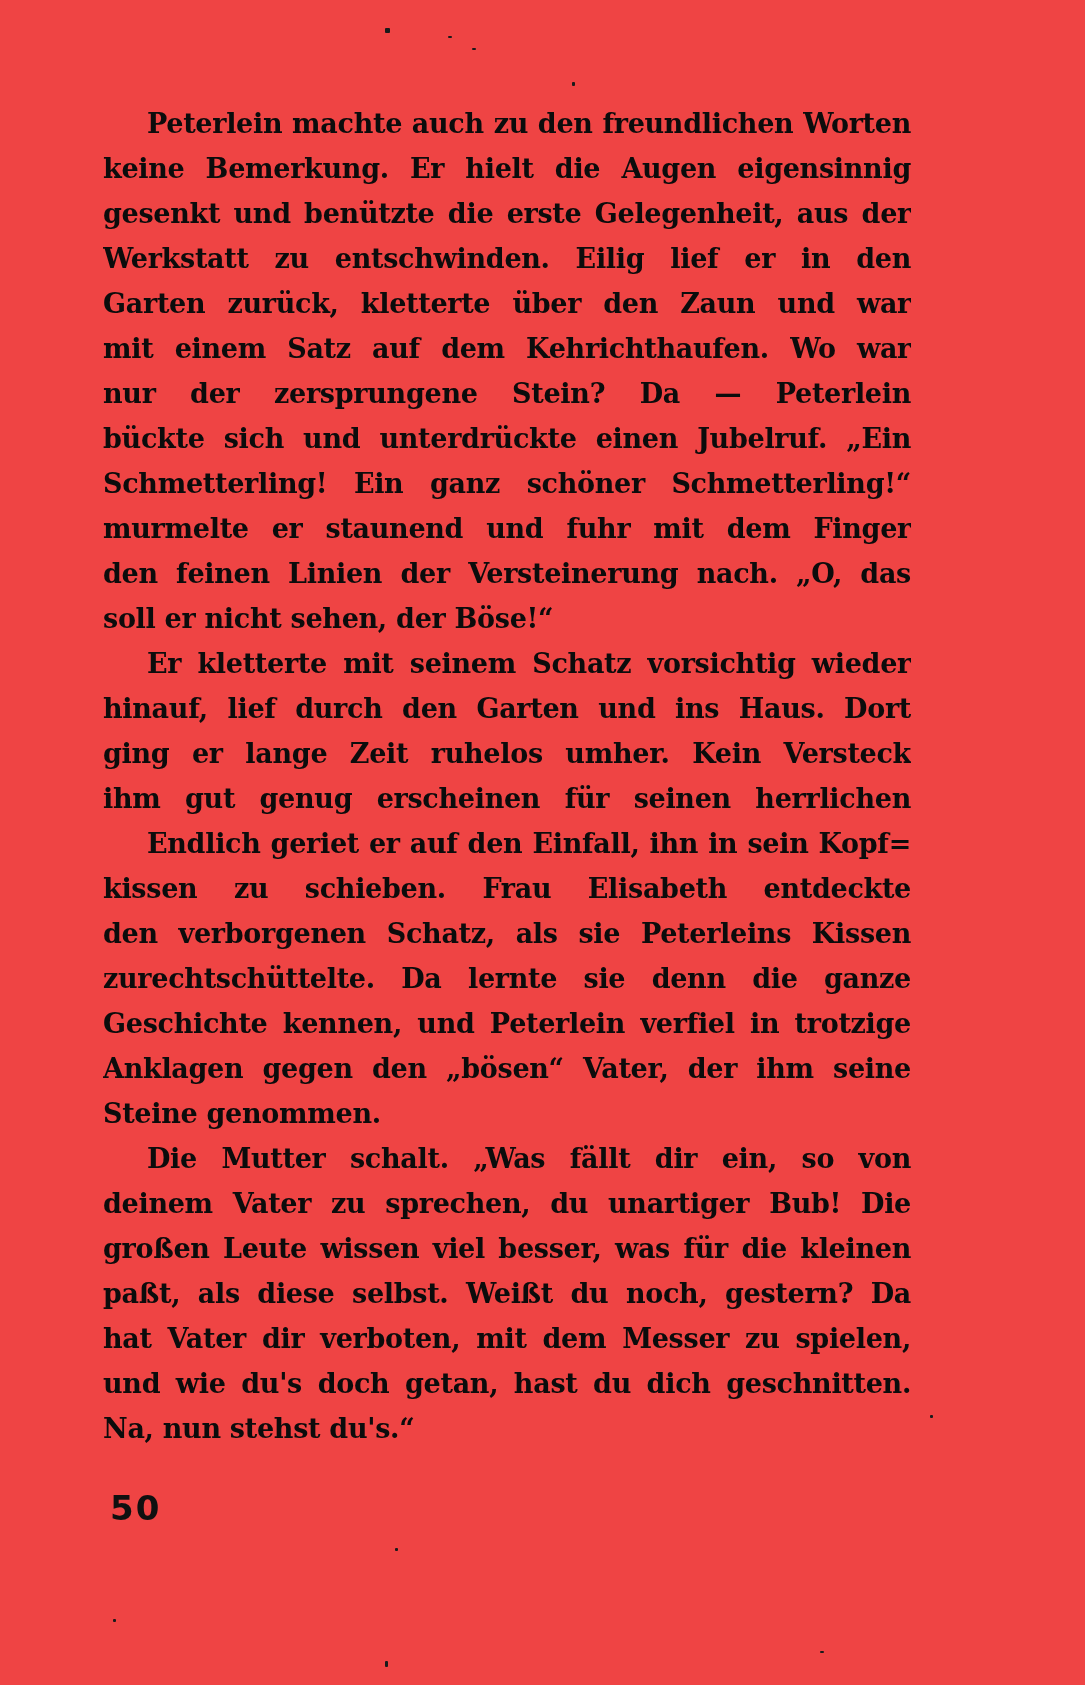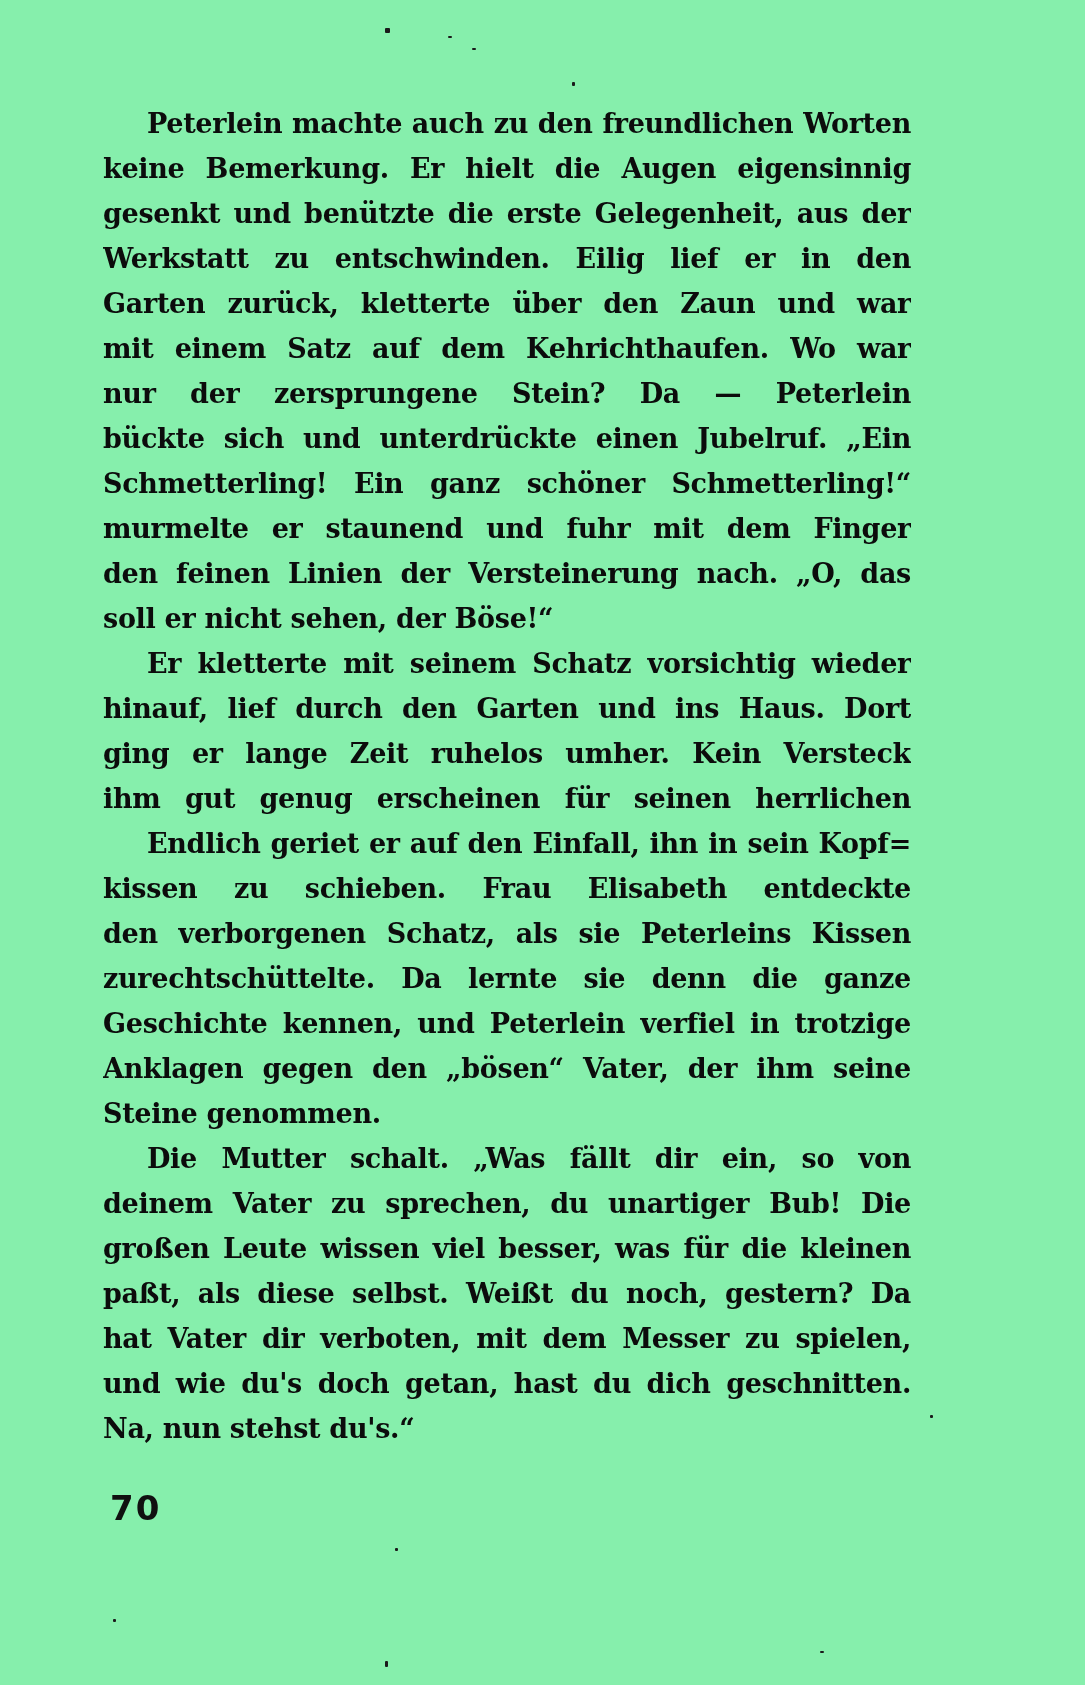--- a/index.html
+++ b/index.html
@@ -4,21 +4,21 @@
 <style>
   html,body{margin:0;padding:0;}
   body{
     width:1085px;height:1685px;
     background:#ffffff;
     position:relative;
     overflow:hidden;
     font-family:"DejaVu Serif", serif;
   }
   .page{
-    position:absolute;inset:0;background:#86efac;
+    position:absolute;inset:0;background:#ef4444;
   }
   .textblock{
     position:absolute;
     left:103px;top:100px;width:808px;
     color:#0c0c0c;
   }
   .ln{
     font-family:"DejaVu Serif", serif;
     font-weight:bold;
     font-size:27px;
@@ -81,21 +81,21 @@
     <div class="ln end">Steine genommen.</div>
     <div class="ln indent">Die Mutter schalt. „Was fällt dir ein, so von</div>
     <div class="ln">deinem Vater zu sprechen, du unartiger Bub! Die</div>
     <div class="ln">großen Leute wissen viel besser, was für die kleinen</div>
     <div class="ln">paßt, als diese selbst. Weißt du noch, gestern? Da</div>
     <div class="ln">hat Vater dir verboten, mit dem Messer zu spielen,</div>
     <div class="ln">und wie du's doch getan, hast du dich geschnitten.</div>
     <div class="ln end">Na, nun stehst du's.“</div>
   </div>
 
-  <div class="page-number">70</div>
+  <div class="page-number">50</div>
 
   <div class="speck" style="left:385px;top:28px;width:5px;height:5px;"></div>
   <div class="speck" style="left:448px;top:36px;width:4px;height:2px;"></div>
   <div class="speck" style="left:472px;top:48px;width:4px;height:2px;"></div>
   <div class="speck" style="left:572px;top:82px;width:3px;height:4px;"></div>
   <div class="speck" style="left:930px;top:1415px;width:3px;height:3px;"></div>
   <div class="speck" style="left:395px;top:1548px;width:3px;height:3px;"></div>
   <div class="speck" style="left:113px;top:1619px;width:3px;height:3px;"></div>
   <div class="speck" style="left:820px;top:1651px;width:4px;height:2px;"></div>
   <div class="speck" style="left:385px;top:1661px;width:3px;height:6px;"></div>

